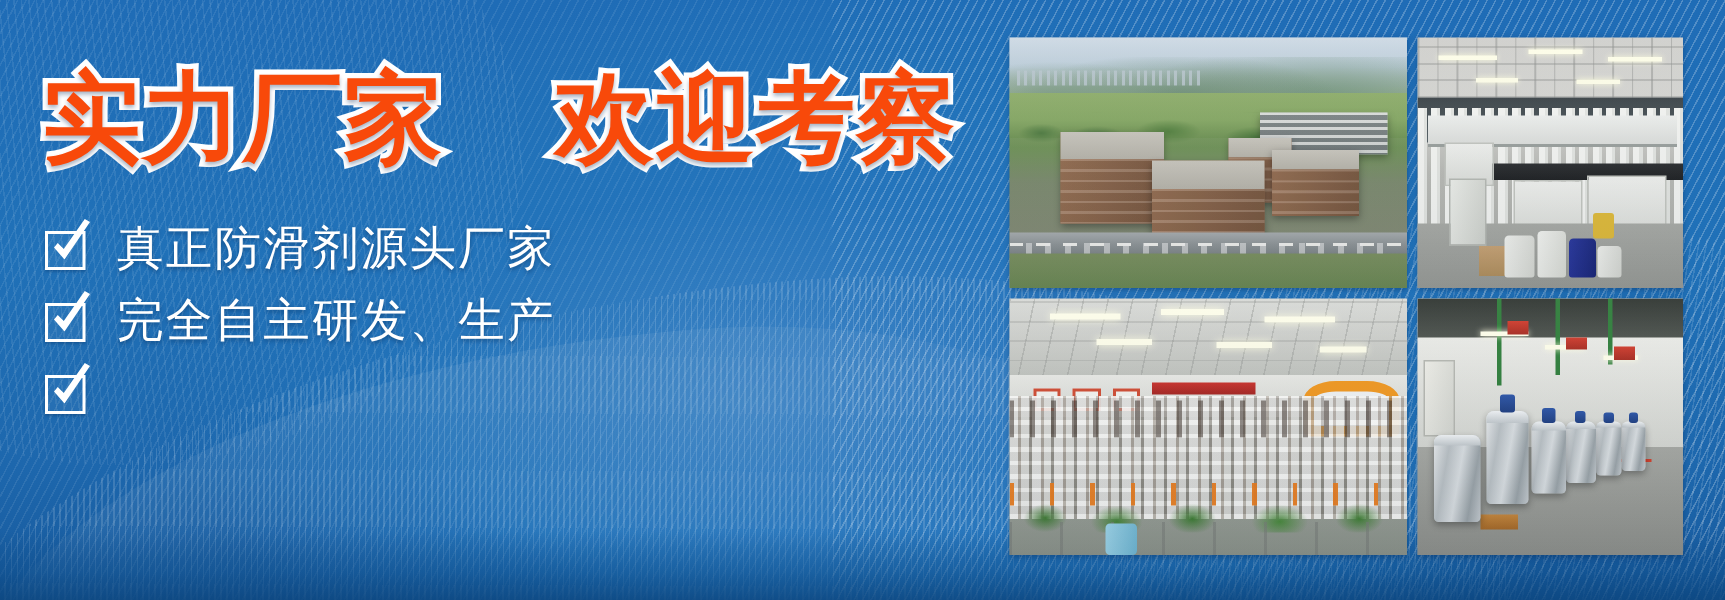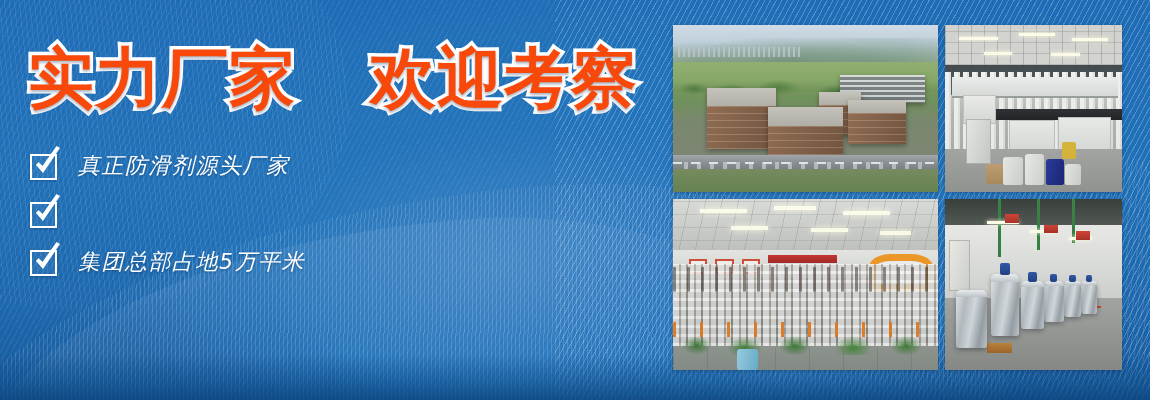--- a/index.html
+++ b/index.html
@@ -117,27 +117,26 @@
     border:2.5px solid #ffffff;
     background:rgba(255,255,255,.04);
     box-shadow:0 1px 2px rgba(0,35,75,.35);
   }
   .chk .tick {
     position:absolute; left:2px; top:-6px;
     width:30px; height:34px;
   }
   .bullet-text {
     font-family:"DejaVu Sans","Liberation Sans",sans-serif;
-    font-size:22px;
+    font-size:31px;
     line-height:34px;
     color:#ffffff;
     white-space:nowrap;
     letter-spacing:1.5px;
     text-shadow:0 1px 3px rgba(0,38,80,.45);
-    font-style:italic;
   }
 
   
   .grid {
     position:absolute; left:673px; top:25px;
     width:449px; height:345px;
     display:grid;
     grid-template-columns:265px 177px;
     grid-template-rows:167px 171px;
     gap:7px;
@@ -347,39 +346,39 @@
       <div class="bullet">
         <span class="chk">
           <span class="box"></span>
           <svg class="tick" viewBox="0 0 30 34" aria-hidden="true">
             <path d="M4 19 L11 27 L28 2 L24.5 0 L10.5 20 L6.5 16 Z" fill="#ffffff"></path>
           </svg>
         </span>
         <span class="bullet-text">真正防滑剂源头厂家</span>
       </div>
 
+      <div class="bullet">
+        <span class="chk">
+          <span class="box"></span>
+          <svg class="tick" viewBox="0 0 30 34" aria-hidden="true">
+            <path d="M4 19 L11 27 L28 2 L24.5 0 L10.5 20 L6.5 16 Z" fill="#ffffff"></path>
+          </svg>
+        </span>
+        <span class="bullet-text">完全自主研发、生产</span>
+      </div>
 
       <div class="bullet">
         <span class="chk">
           <span class="box"></span>
           <svg class="tick" viewBox="0 0 30 34" aria-hidden="true">
             <path d="M4 19 L11 27 L28 2 L24.5 0 L10.5 20 L6.5 16 Z" fill="#ffffff"></path>
           </svg>
         </span>
       </div>
 
-      <div class="bullet">
-        <span class="chk">
-          <span class="box"></span>
-          <svg class="tick" viewBox="0 0 30 34" aria-hidden="true">
-            <path d="M4 19 L11 27 L28 2 L24.5 0 L10.5 20 L6.5 16 Z" fill="#ffffff"></path>
-          </svg>
-        </span>
-        <span class="bullet-text">集团总部占地5万平米</span>
-      </div>
 
     </div>
   </div>
 
   <div class="grid">
 
     <div class="photo p-campus">
       <div class="sky"></div>
       <div class="hills"></div>
       <div class="city"></div>

